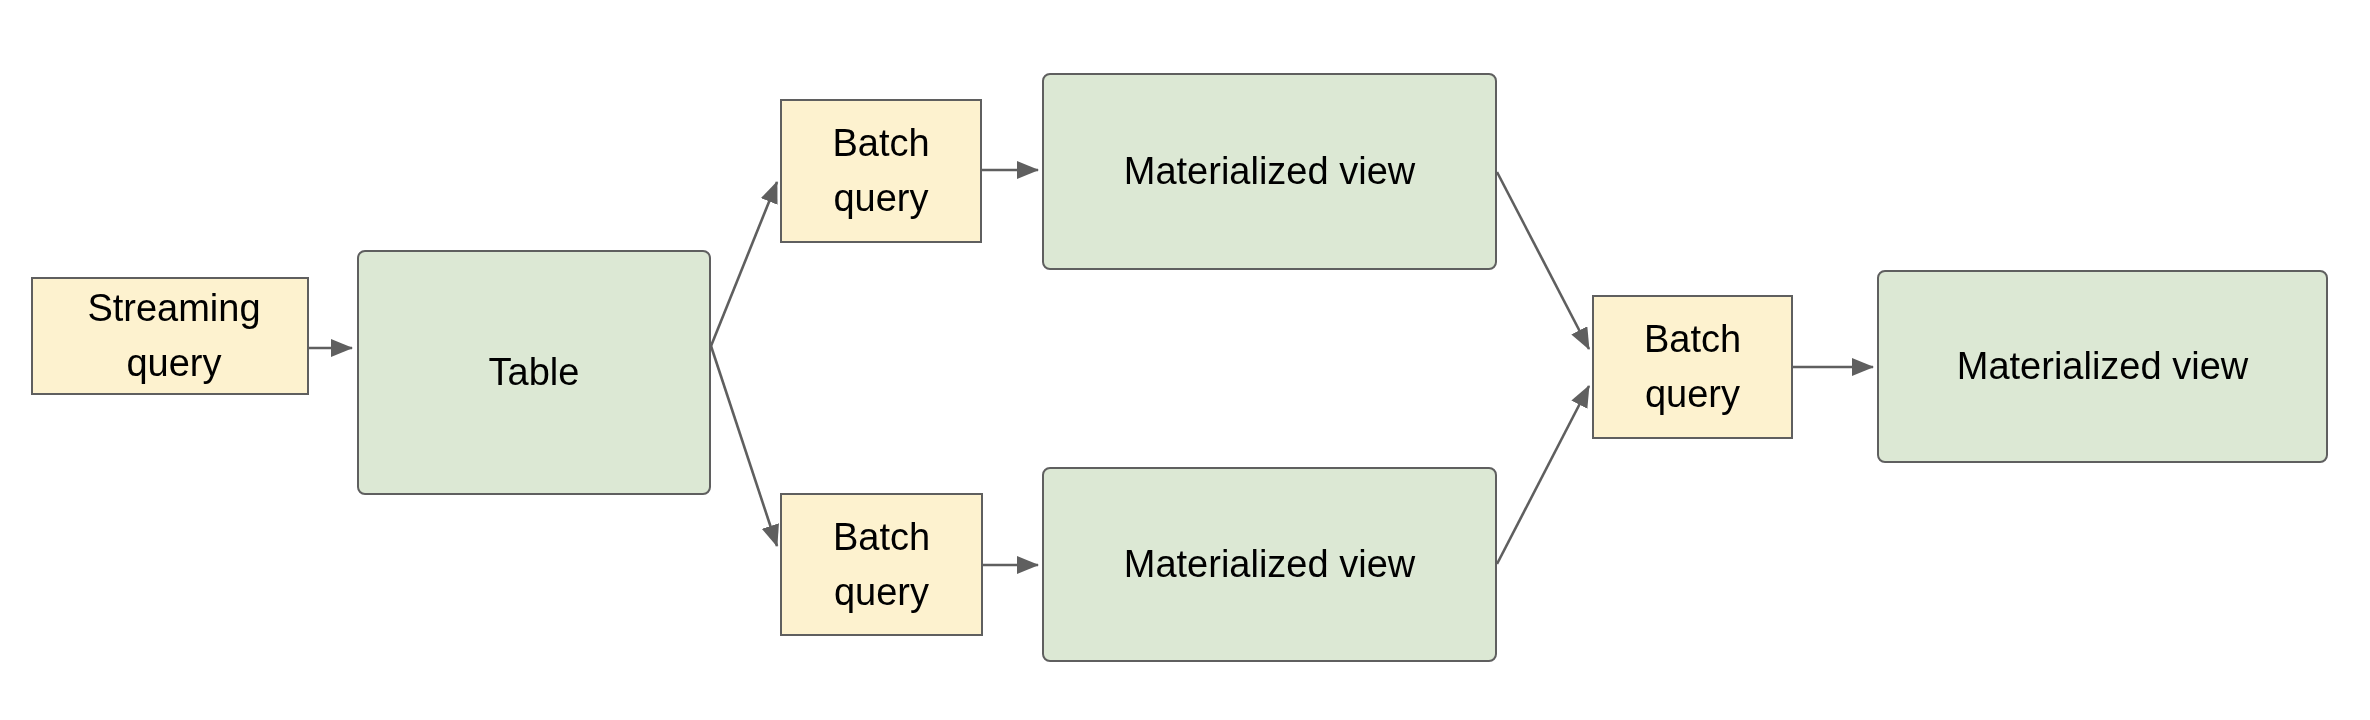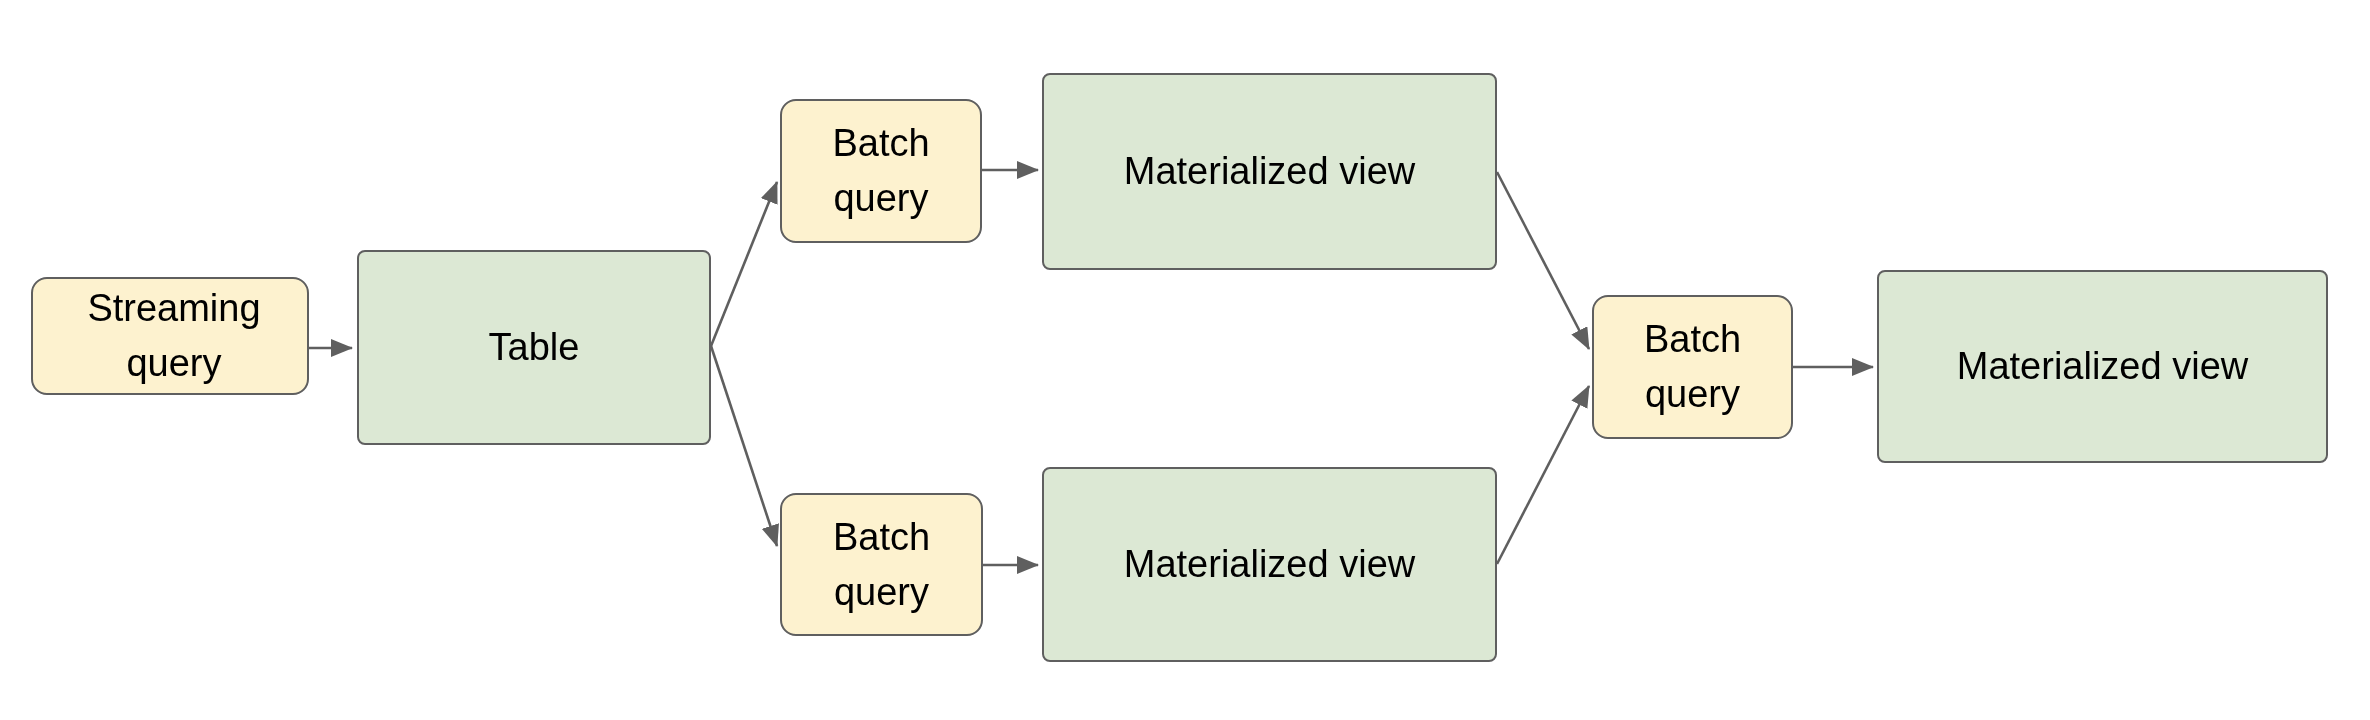--- a/index.html
+++ b/index.html
@@ -26,21 +26,20 @@
   .node {
     position: absolute;
     display: flex;
     align-items: center;
     justify-content: center;
     text-align: center;
     box-sizing: border-box;
     color: var(--text, #000000);
     font-size: 38px;
     line-height: 55px;
-    border-radius: 16px;
   }
   .node .label {
     white-space: pre-line;
   }
   .node.query {
     background: var(--query-fill, #fdf2cf);
     border: 2.5px solid var(--query-border, #5f5f5f);
   }
   .node.entity {
     background: var(--entity-fill, #dce8d4);
@@ -67,21 +66,21 @@
     <line x1="1497" y1="172" x2="1589" y2="349" marker-end="url(#arrowhead)"></line>
     <line x1="1497" y1="564" x2="1589" y2="386" marker-end="url(#arrowhead)"></line>
     <line x1="1793" y1="367" x2="1873" y2="367" marker-end="url(#arrowhead)"></line>
   </svg>
 
   <div class="node query" style="left:31px; top:277px; width:278px; height:118px;padding-left:8px;">
     <span class="label">Streaming
 query</span>
   </div>
 
-  <div class="node entity" style="left:357px; top:250px; width:354px; height:195px;">
+  <div class="node entity" style="left:357px; top:250px; width:354px; height:245px;">
     <span class="label">Table</span>
   </div>
 
   <div class="node query" style="left:780px; top:99px; width:202px; height:144px;">
     <span class="label">Batch
 query</span>
   </div>
 
   <div class="node entity" style="left:1042px; top:73px; width:455px; height:197px;">
     <span class="label">Materialized view</span>

